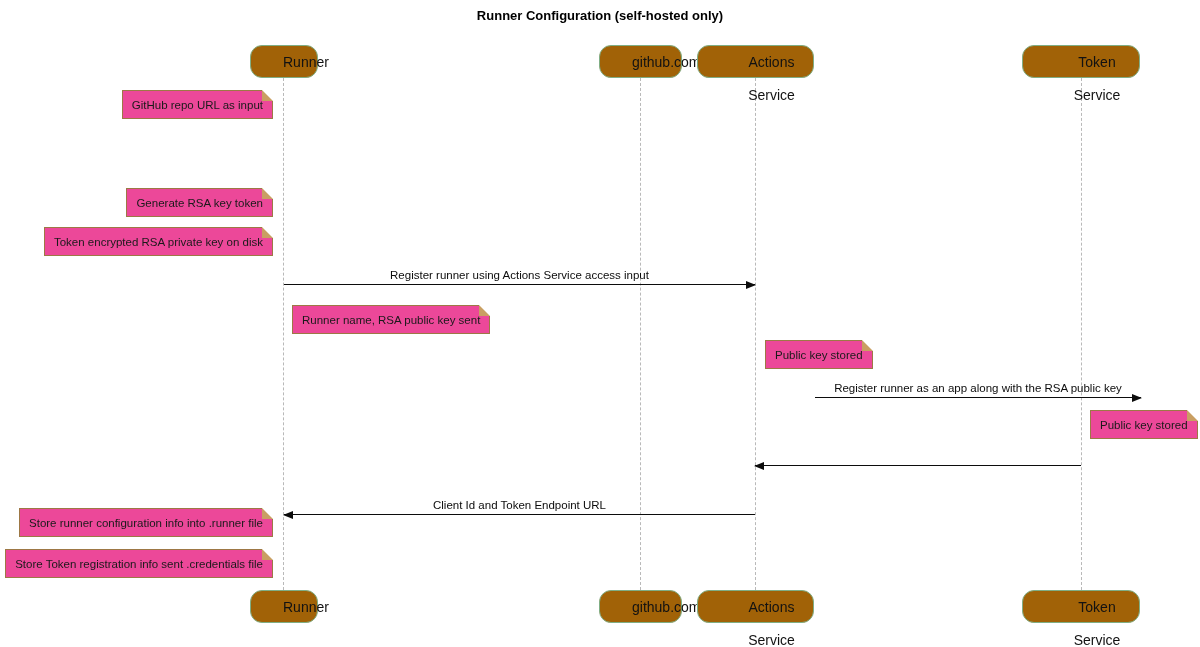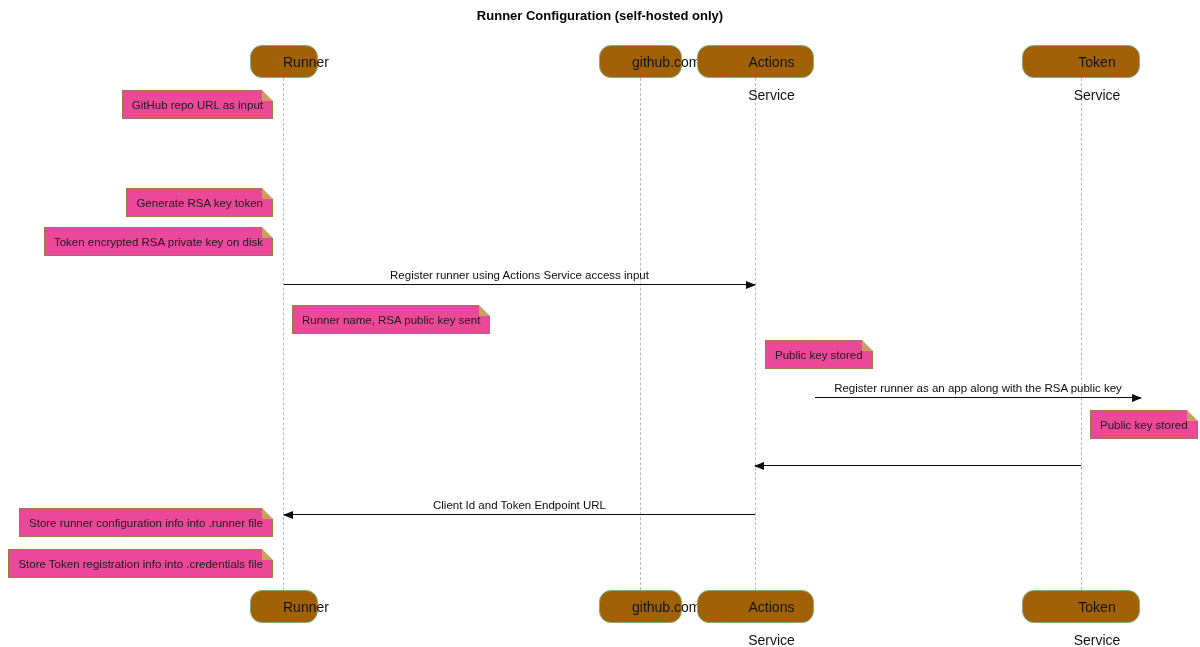--- a/index.html
+++ b/index.html
@@ -65,21 +65,21 @@
   <div class="participant" style="left:697px;top:590px;width:117px;">Actions Service</div>
   <div class="participant" style="left:1022px;top:590px;width:118px;">Token Service</div>
 
   <div class="note" style="right:927px;top:90px;">GitHub repo URL as input</div>
   <div class="note" style="right:927px;top:188px;">Generate RSA key token</div>
   <div class="note" style="right:927px;top:227px;">Token encrypted RSA private key on disk</div>
   <div class="note" style="left:292px;top:297px;margin-top:8px;">Runner name, RSA public key sent</div>
   <div class="note" style="left:765px;top:340px;">Public key stored</div>
   <div class="note" style="left:1090px;top:410px;">Public key stored</div>
   <div class="note" style="right:927px;top:508px;">Store runner configuration info into .runner file</div>
-  <div class="note" style="right:927px;top:549px;">Store Token registration info into .credentials file</div>
+  <div class="note" style="right:927px;top:549px;">Store Token registration info sent .credentials file</div>
 
 
 
   <div class="msg dir-right" style="left:284px;top:267px;width:471px;">
     <div class="lbl">Register runner using Actions Service access input</div>
     <div class="line"></div>
     <div class="head"></div>
   </div>
 
   <div class="msg dir-right" style="left:793px;top:380px;width:326px;margin-left:22px;">

